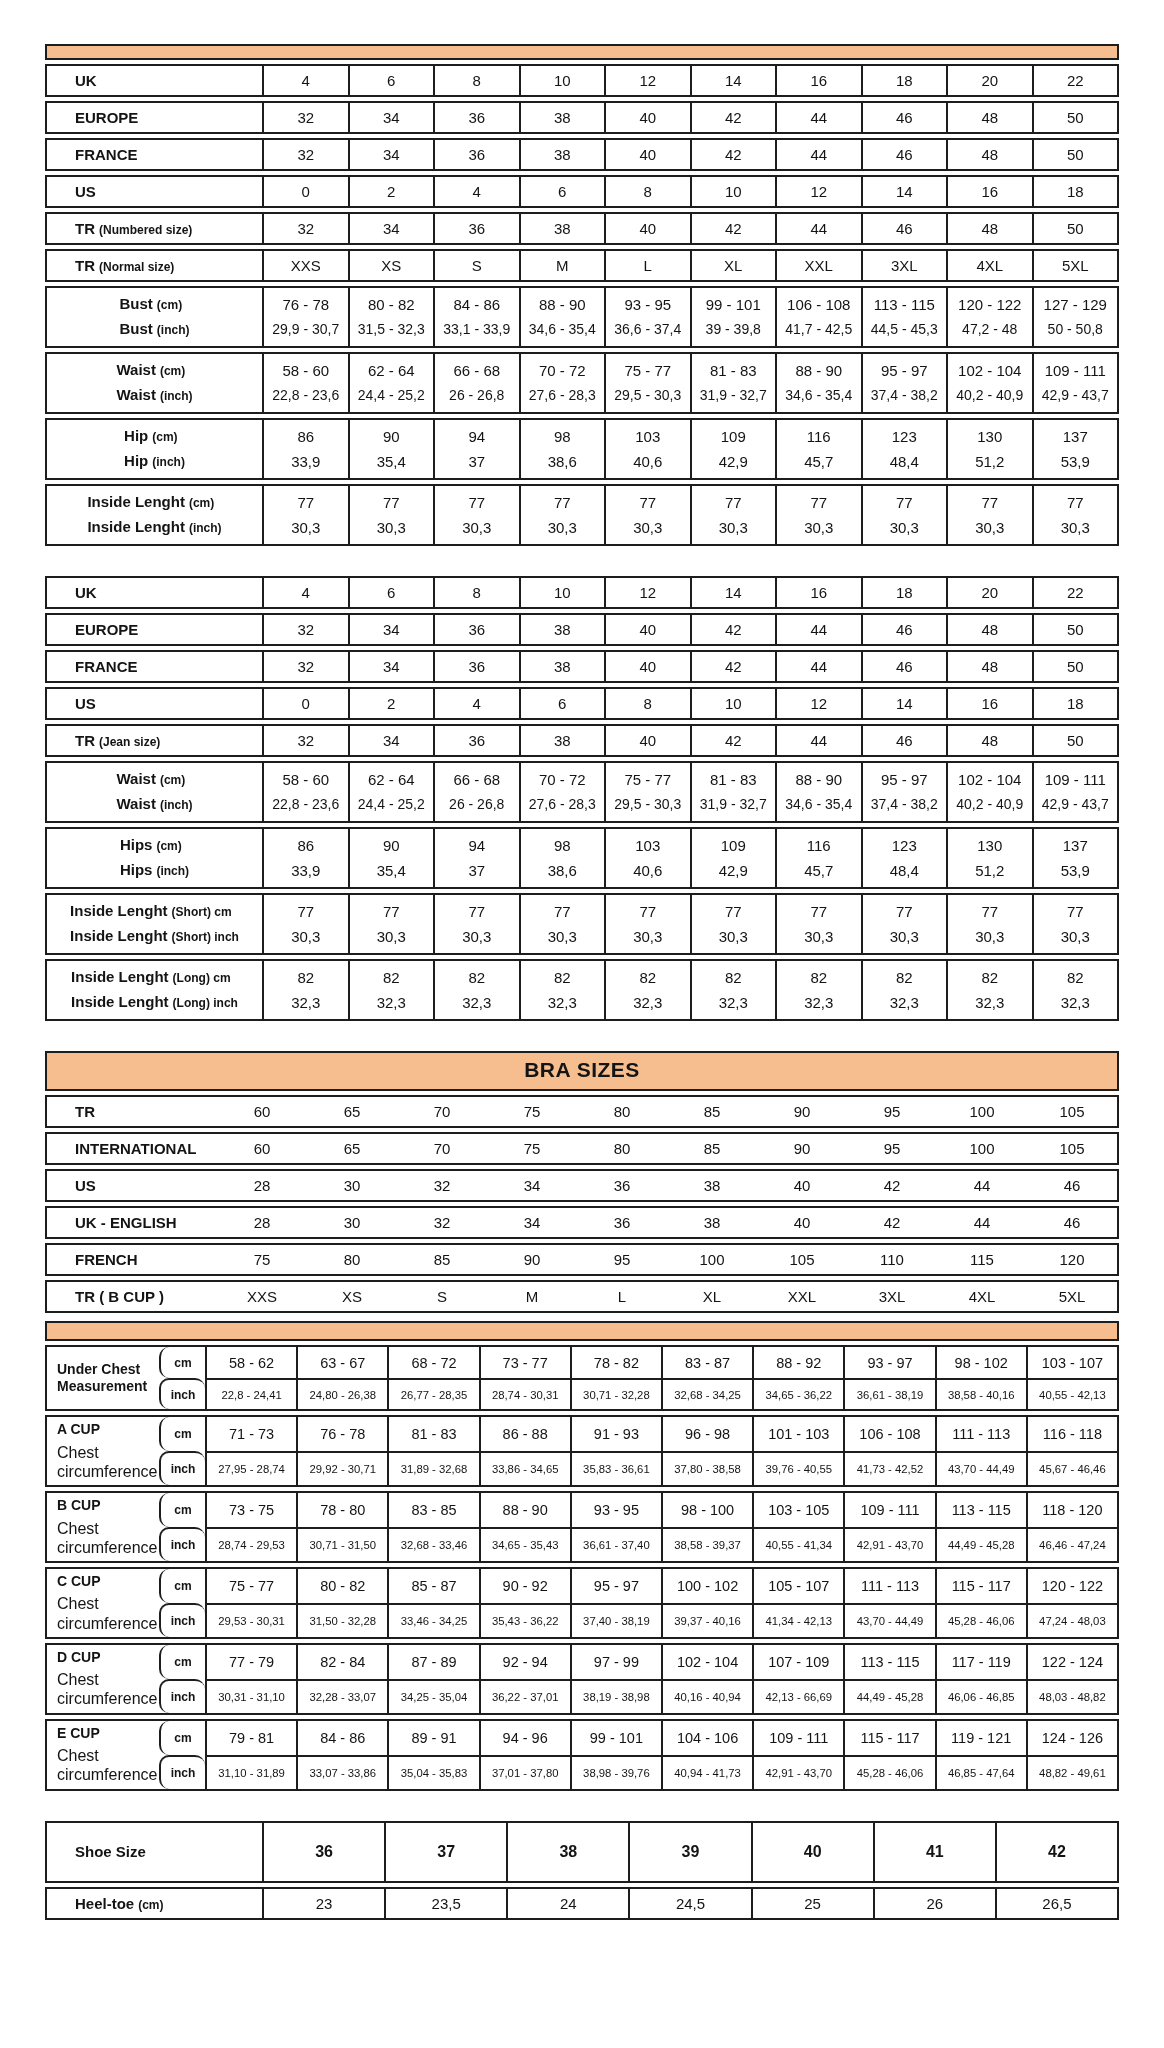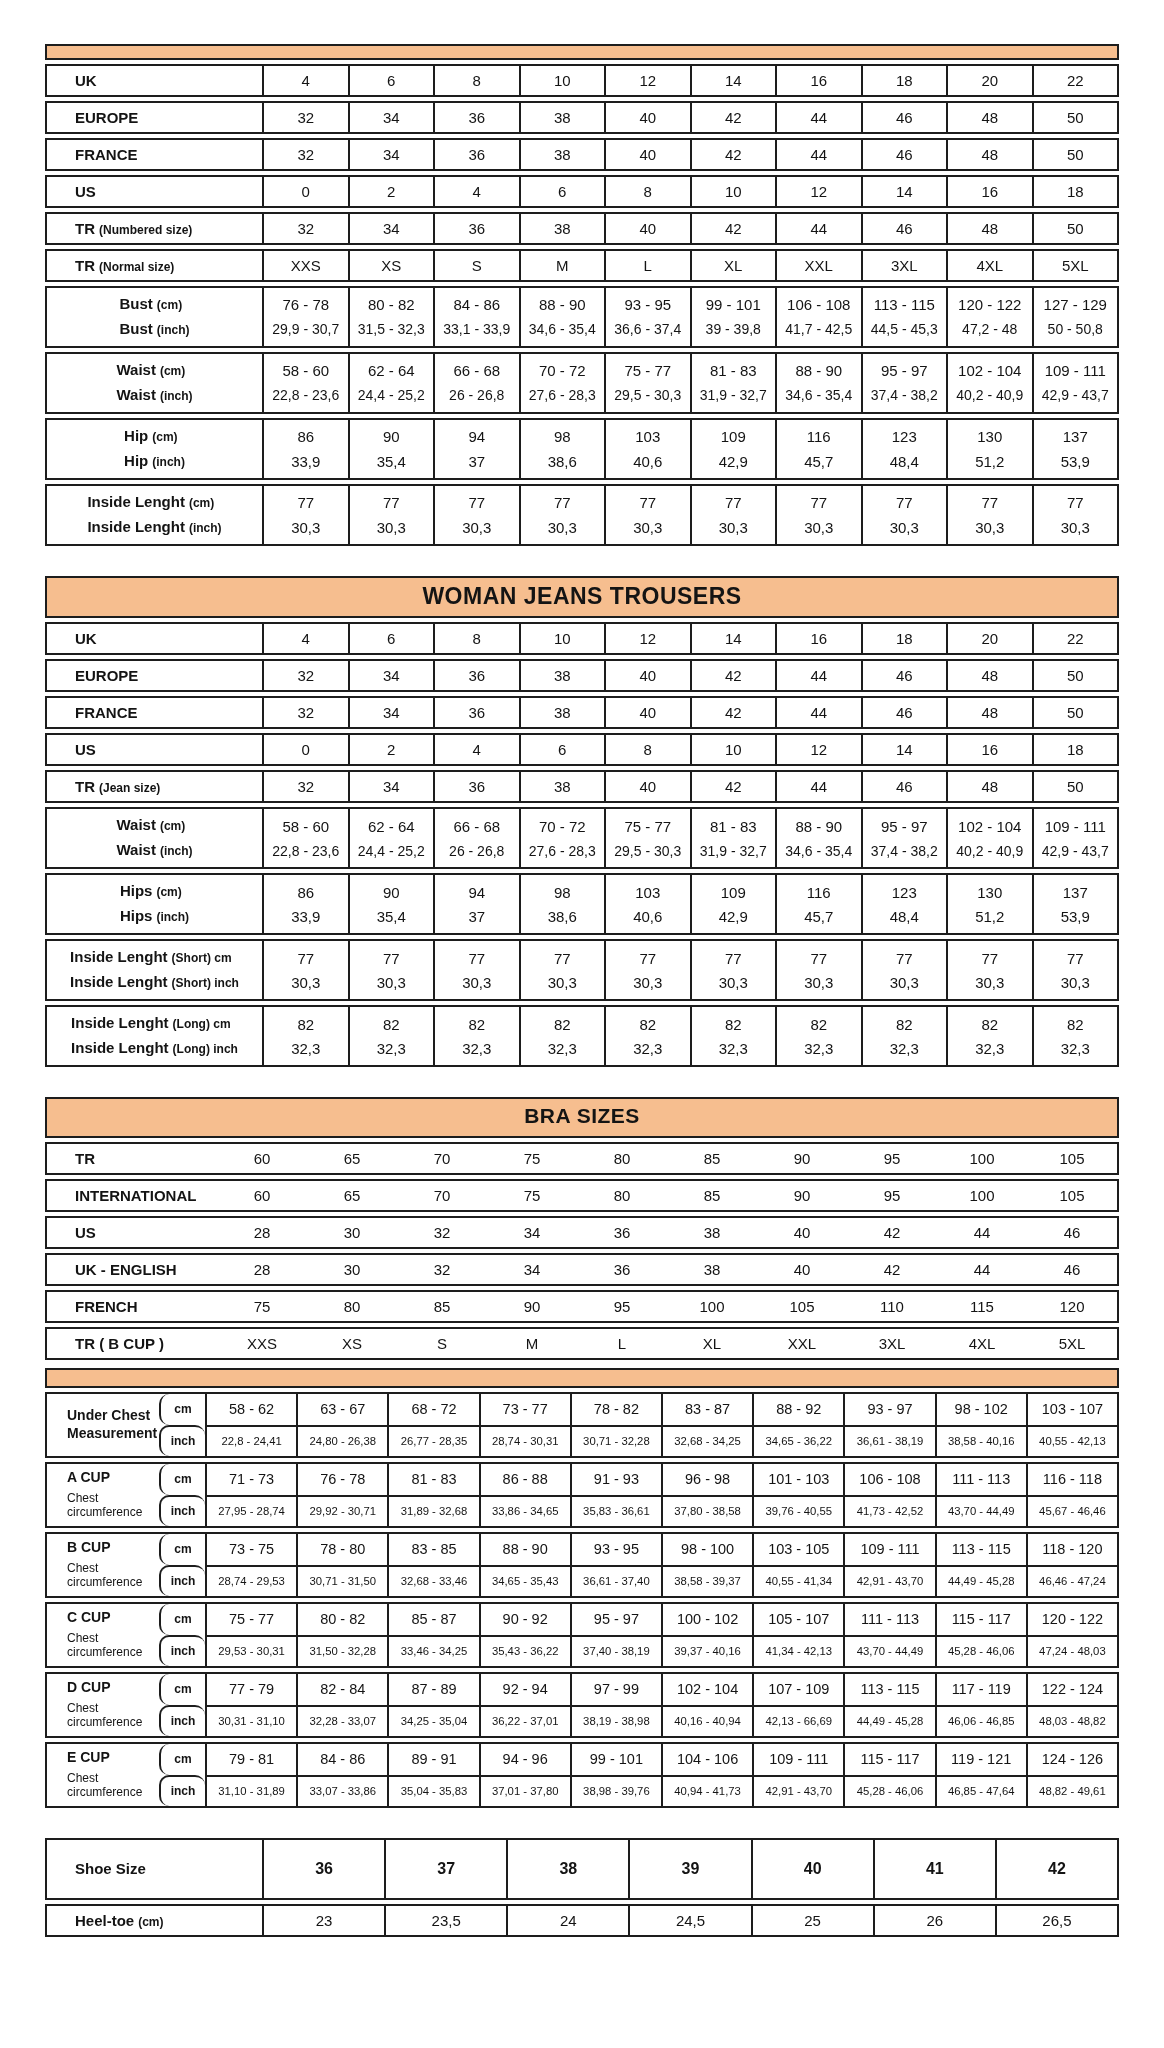--- a/index.html
+++ b/index.html
@@ -32,23 +32,23 @@
   .val{font-size:15px;}
   .val.sm{font-size:14px;}
   .val.big{font-size:16px;font-weight:bold;}
   .cell.pair{display:grid;grid-template-rows:1fr 1fr;align-items:center;justify-items:center;row-gap:5px;padding:7px 2px;min-height:58px;}
   .cell.pair.label-cell{justify-items:start;}
   .band.tall .cell{min-height:58px;}
 
   
   .cup-divider{height:20px;background:var(--peach);border:2px solid var(--bc);margin-top:8px;}
   .cupband{display:grid;grid-template-columns:112px 46px repeat(10,1fr);border:2px solid var(--bc);margin-top:4px;}
-  .cup-label{grid-area:1/1/3/2;display:flex;flex-direction:column;justify-content:center;align-items:flex-start;padding:4px 4px 4px 20px;}
+  .cup-label{grid-area:1/1/3/2;display:flex;flex-direction:column;justify-content:center;align-items:flex-start;padding:4px 4px 4px 10px;}
   .cup-name{font-weight:bold;font-size:14px;line-height:1.25;}
-  .cup-sub{font-size:12px;line-height:1.2;margin-top:4px;}
+  .cup-sub{font-size:16px;line-height:1.2;margin-top:4px;}
   .ccell{display:flex;justify-content:center;align-items:center;text-align:center;border-left:2px solid var(--bc);min-height:31px;padding:1px 1px;font-size:14.5px;}
   .ccell.unit{font-weight:bold;font-size:12px;border-radius:10px;}
   .ccell.inch{font-size:11.3px;}
   .ccell.rt{border-top:2px solid var(--bc);}
 </style>
 </head>
 <body>
 
 <div class="page">
 
@@ -485,23 +485,20 @@
           </div>
           <div class="cell pair">
             <span class="val">77</span>
             <span class="val">30,3</span>
           </div>
         </div>
       </div>
   </section>
 
   <section class="size-table">
-    <header class="thead t2">
-      <div class="t">WOMAN JEANS TROUSERS</div>
-    </header>
     <div>
         <div class="band lines" style="grid-template-columns: 215px repeat(10, 1fr);">
           <div class="cell label-cell">
             <span class="lbl">
               <b class="lm">UK</b>
             </span>
           </div>
           <div class="cell">
             <span class="val">4</span>
           </div>

